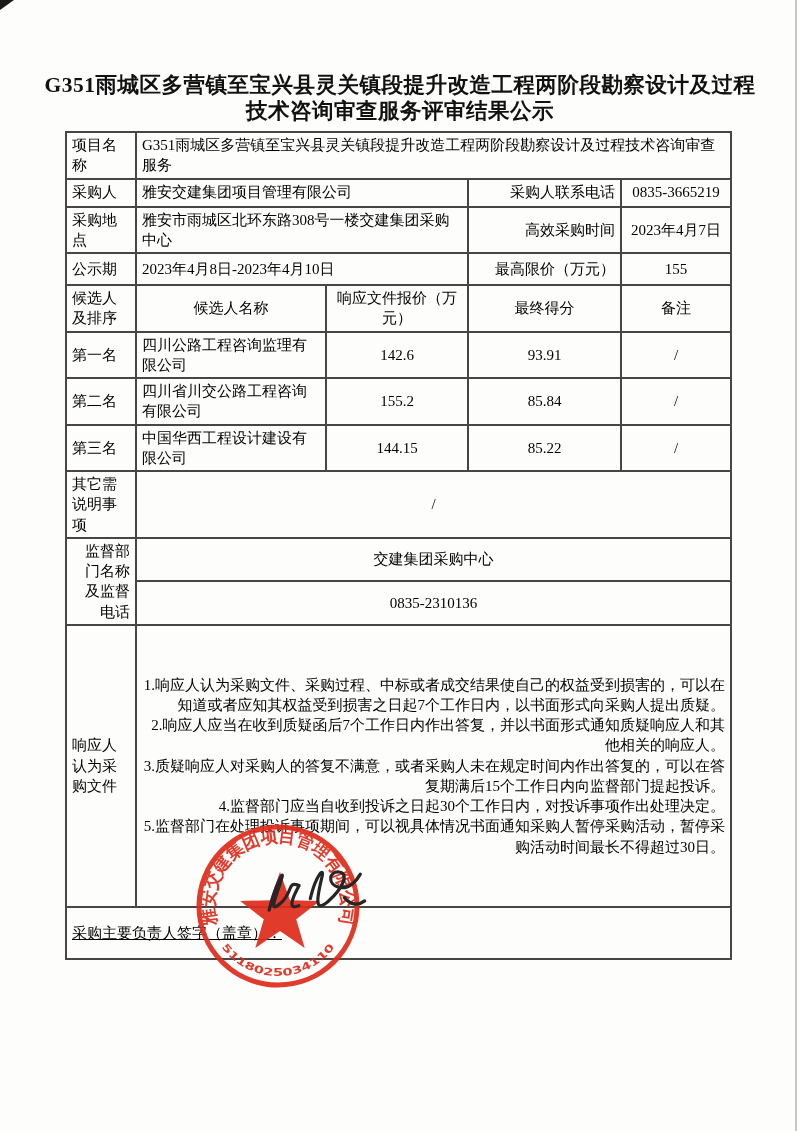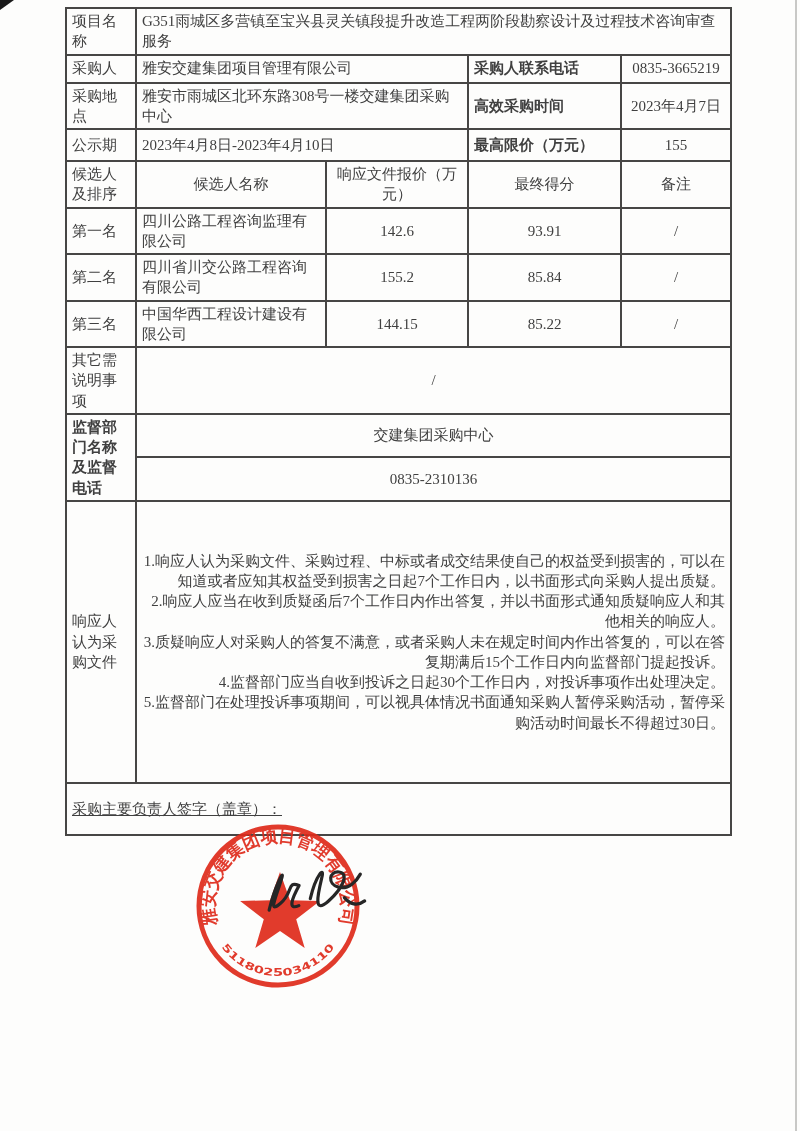--- a/index.html
+++ b/index.html
@@ -40,24 +40,24 @@
     width: 665px;
     margin: 7px 0 0 65px;
   }
   table.doc td {
     border: 2px solid #474645;
     font-size: 15px;
     line-height: 1.35;
     padding: 2px 5px;
     vertical-align: middle;
     word-break: break-all;
-    color: #404040;
+    color: #000000;
   }
   td.lbl { padding-left:4px; padding-right:2px; }
-  td.lblc { text-align:left; padding-left:2px; padding-right:2px;font-weight:bold; }
+  td.lblc { text-align:right; padding-left:2px; padding-right:2px; }
   td.c { text-align:center; }
   td.hd { text-align:center; }
   td.obj { padding: 8px 7px 8px 9px; line-height: 1.45; vertical-align: middle; text-align: right; }
   td.obj div { margin:0; }
   td.sig { padding-left: 6px; font-size: 15px; text-decoration: underline; }
   
   .stamp {
     position:absolute;
     left:178px; top:806px;
     width:200px; height:204px;
@@ -73,20 +73,24 @@
   }
 </style>
 </head>
 <body>
 
 <div class="page">
 
   <div class="corner-artifact"></div>
   <div class="edge-artifact"></div>
 
+  <div class="title">
+    <div>G351雨城区多营镇至宝兴县灵关镇段提升改造工程两阶段勘察设计及过程</div>
+    <div>技术咨询审查服务评审结果公示</div>
+  </div>
 
   <table class="doc">
     <colgroup>
       <col style="width:70px">
         <col style="width:190px">
         <col style="width:142px">
         <col style="width:153px">
         <col style="width:110px">
     </colgroup>
 

